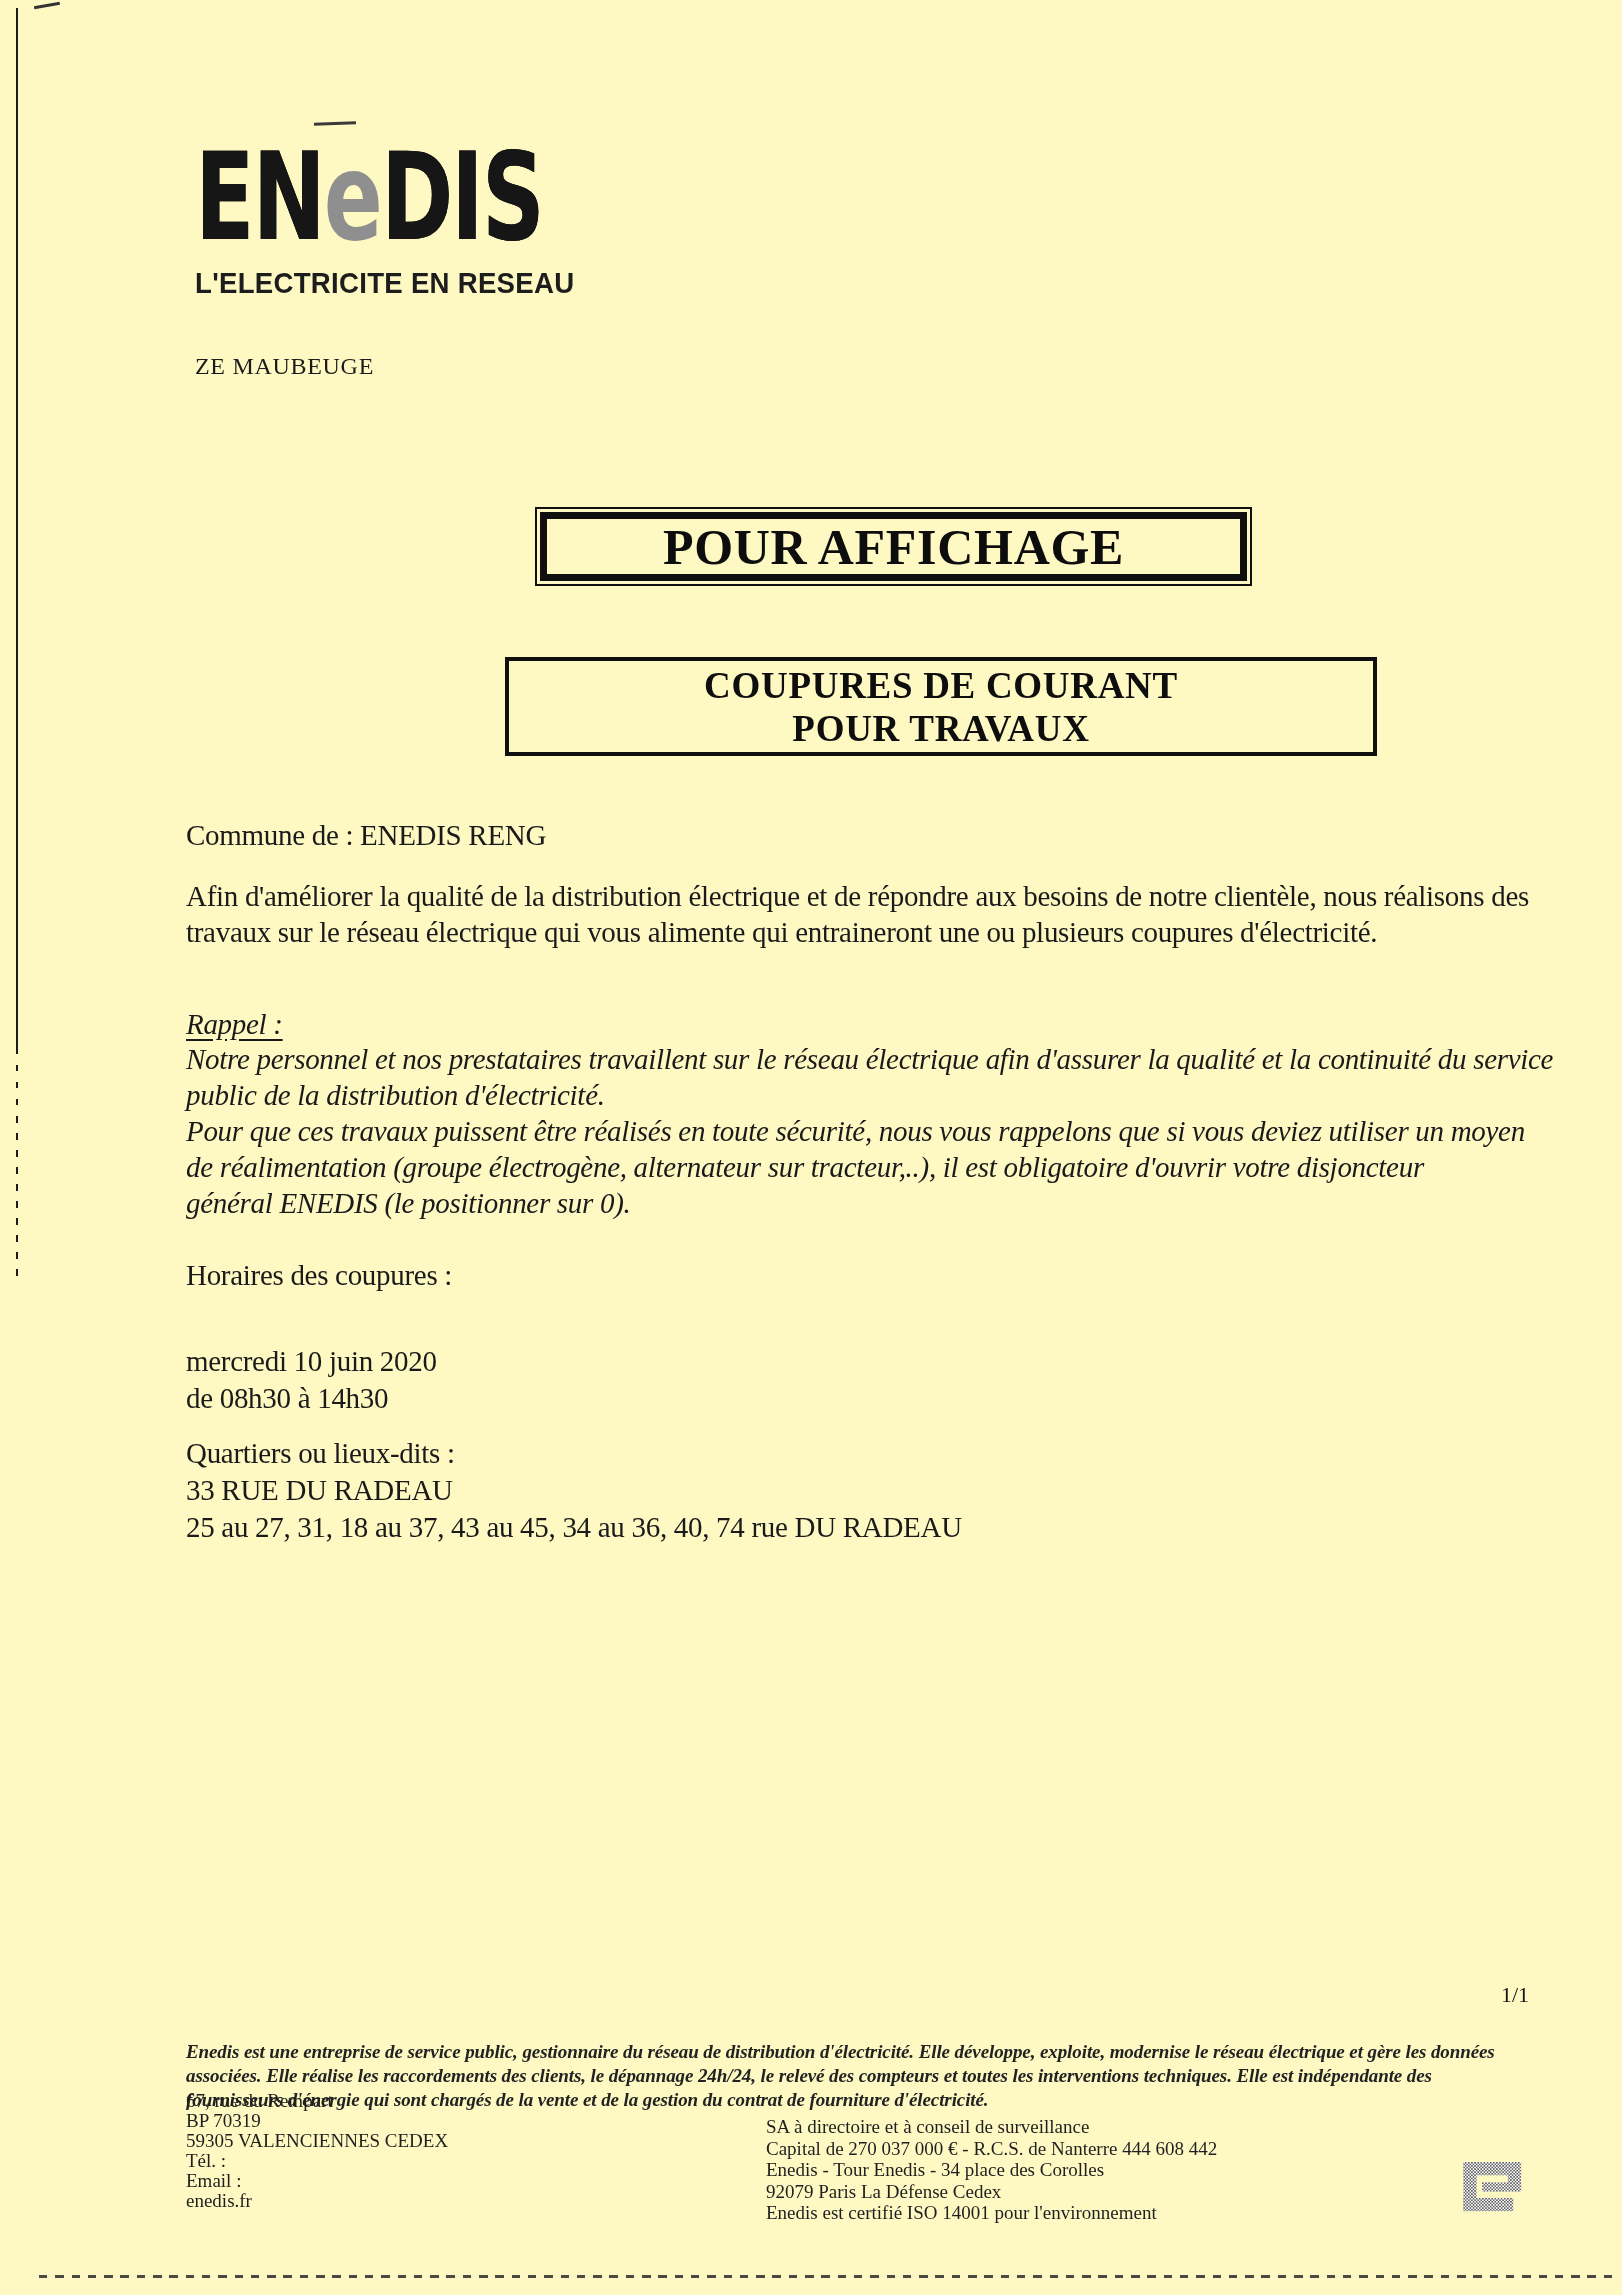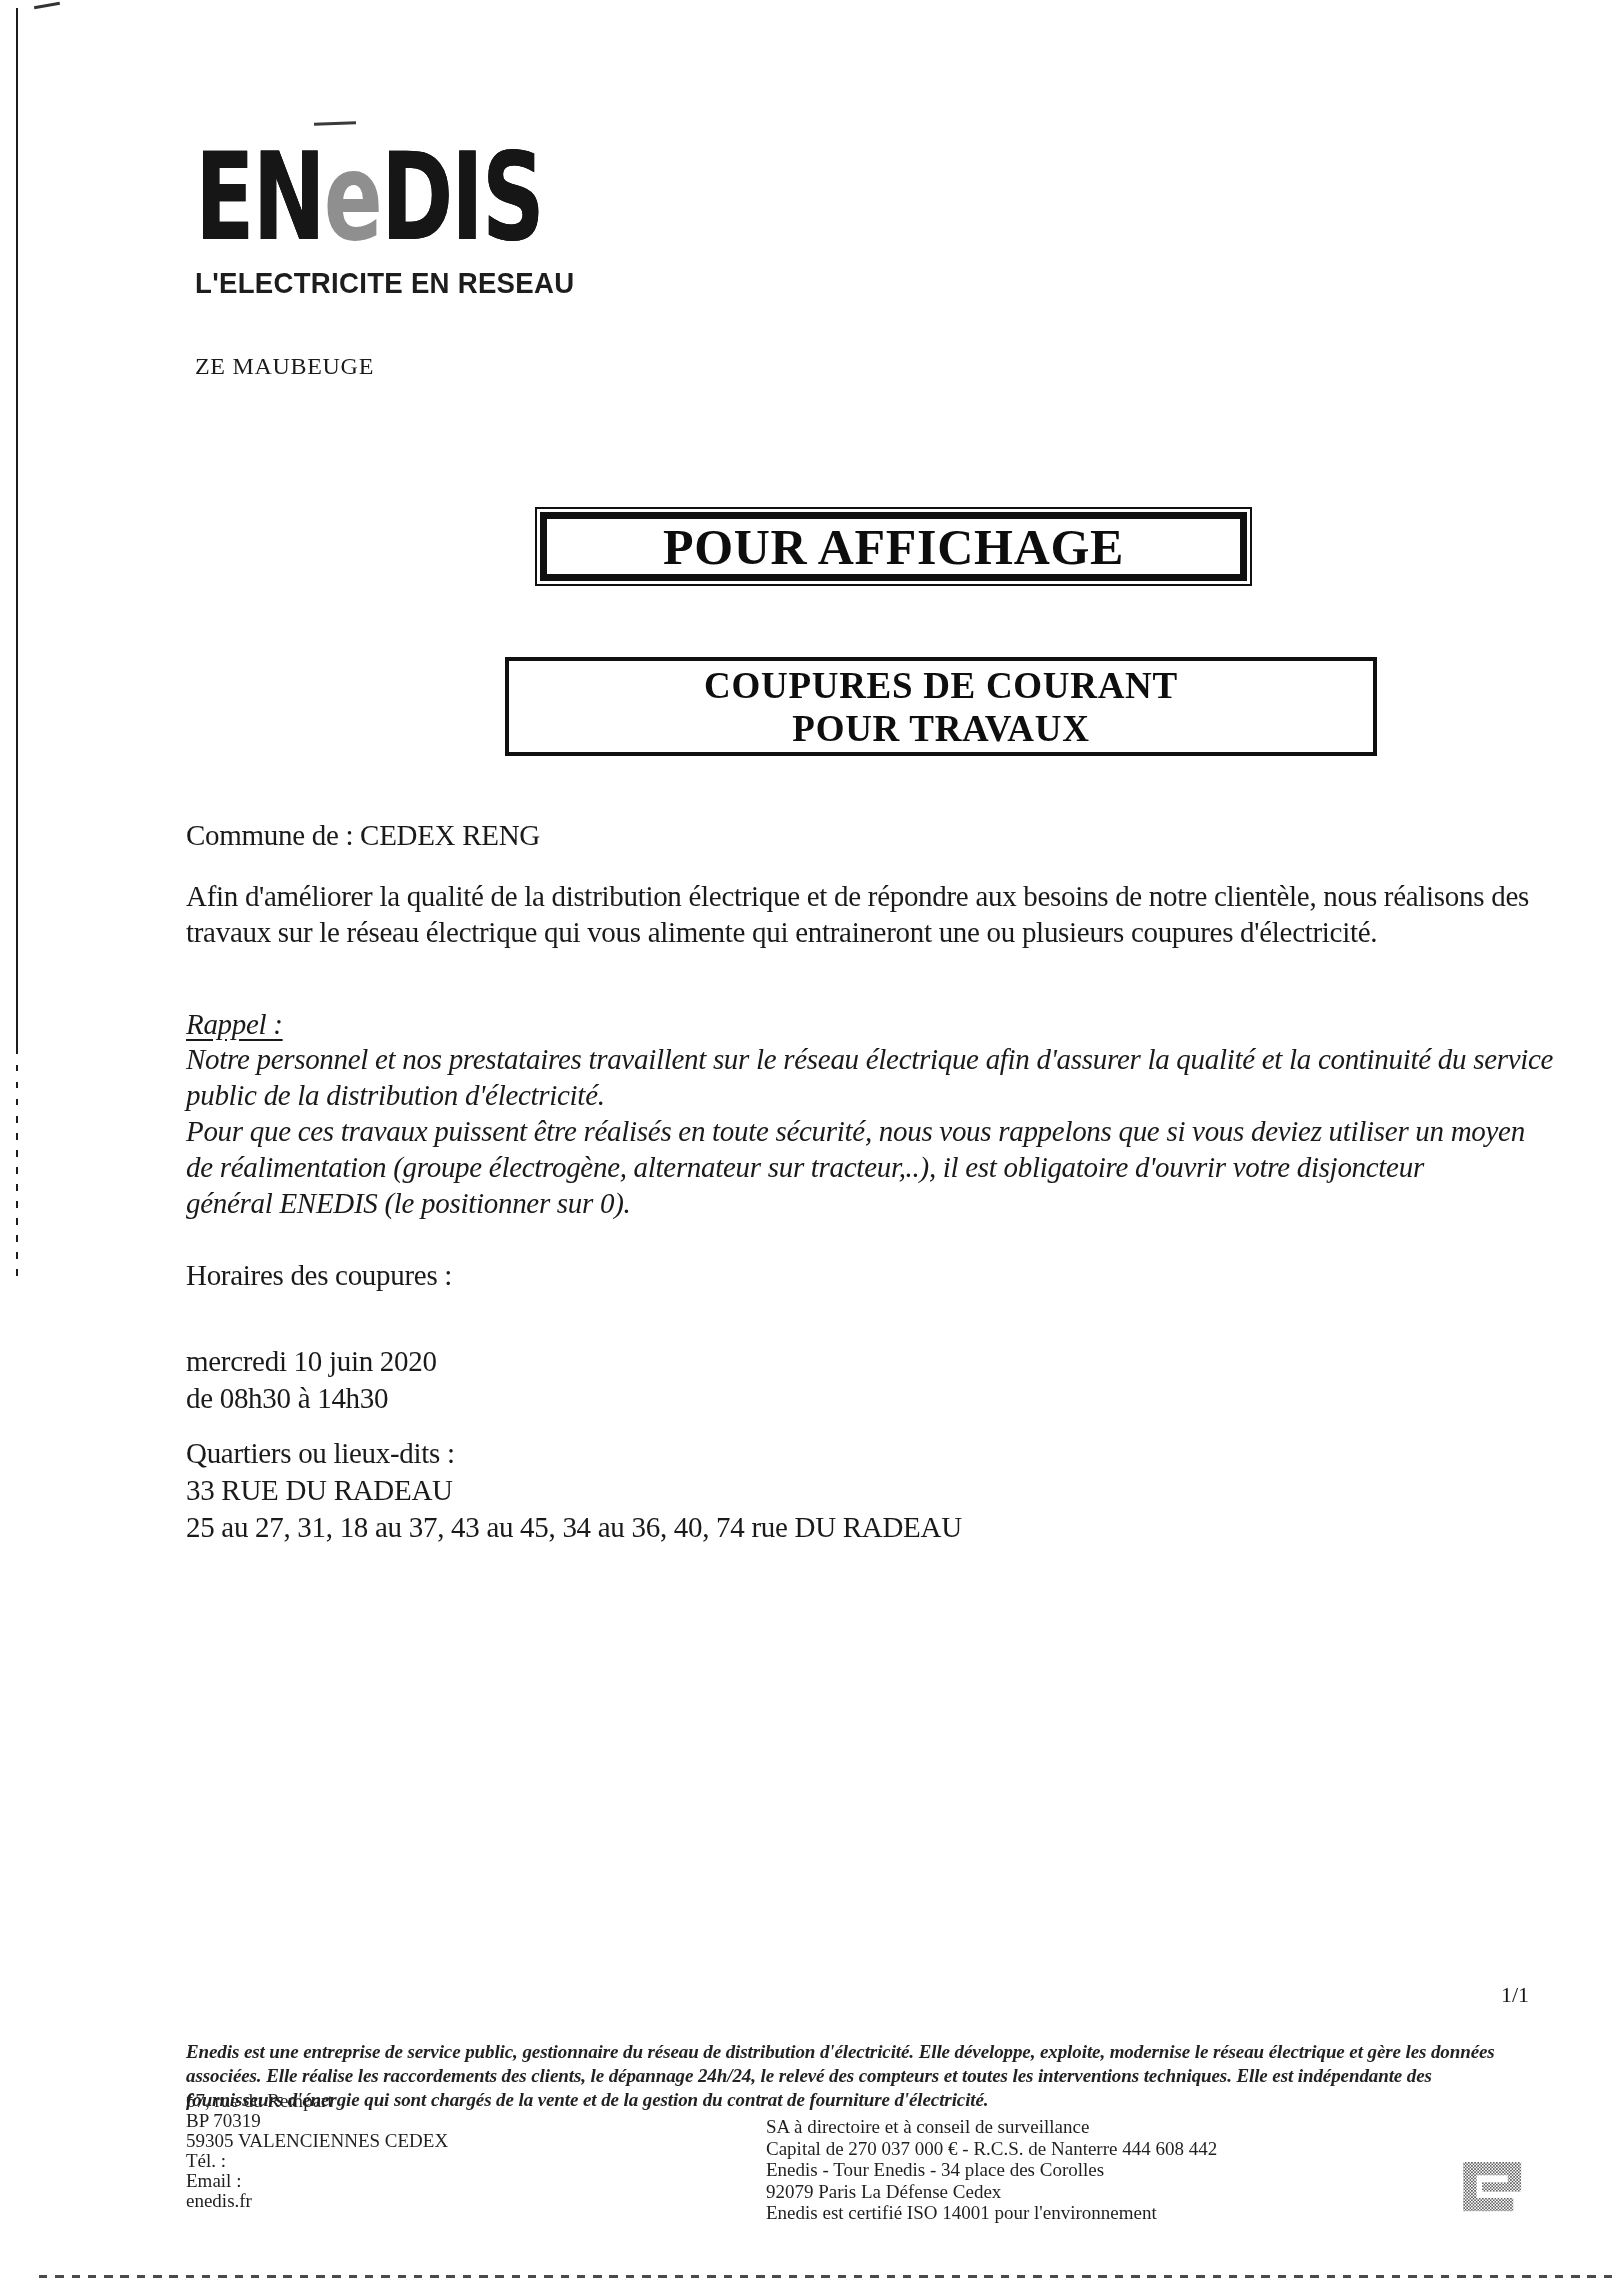--- a/index.html
+++ b/index.html
@@ -1,21 +1,21 @@
 <!DOCTYPE html>
 <html style="font-size:10.5px"><head>
 <meta charset="utf-8">
 <style>
   html, body { margin: 0; padding: 0; background: #e8e8e8; }
   .page {
     position: relative;
     width: 1623px;
     height: 2295px;
     margin: 0 auto;
-    background: #ffffff;
+    background: #fef9c3;
     font-family: "Liberation Serif", serif;
     color: #1a1a1a;
     overflow: hidden;
   }
   .abs { position: absolute; }
 
   
   .edge-line-solid {
     left: 15.7px; top: 7.8px; width: 2px; height: 1040px;
     background: #1c1c1c;
@@ -151,21 +151,21 @@
   <div class="abs affichage-box">
     <div class="affichage-inner">
       <span class="affichage-text">POUR AFFICHAGE</span>
     </div>
   </div>
   <div class="abs coupures-box">
     <div class="coupures-text">COUPURES DE COURANT
 POUR TRAVAUX</div>
   </div>
 
-  <div class="abs body-text commune">Commune de : CEDEX RENG</div>
+  <div class="abs body-text commune">Commune de : ENEDIS RENG</div>
   <div class="abs body-text intro">Afin d'améliorer la qualité de la distribution électrique et de répondre aux besoins de notre clientèle, nous réalisons des
 travaux sur le réseau électrique qui vous alimente qui entraineront une ou plusieurs coupures d'électricité.</div>
   <div class="abs body-text rappel-title">Rappel :</div>
   <div class="abs body-text rappel-1">Notre personnel et nos prestataires travaillent sur le réseau électrique afin d'assurer la qualité et la continuité du service
 public de la distribution d'électricité.</div>
   <div class="abs body-text rappel-2">Pour que ces travaux puissent être réalisés en toute sécurité, nous vous rappelons que si vous deviez utiliser un moyen
 de réalimentation (groupe électrogène, alternateur sur tracteur,..), il est obligatoire d'ouvrir votre disjoncteur
 général ENEDIS (le positionner sur 0).</div>
   <div class="abs body-text horaires">Horaires des coupures :</div>
   <div class="abs body-text schedule">mercredi 10 juin 2020

